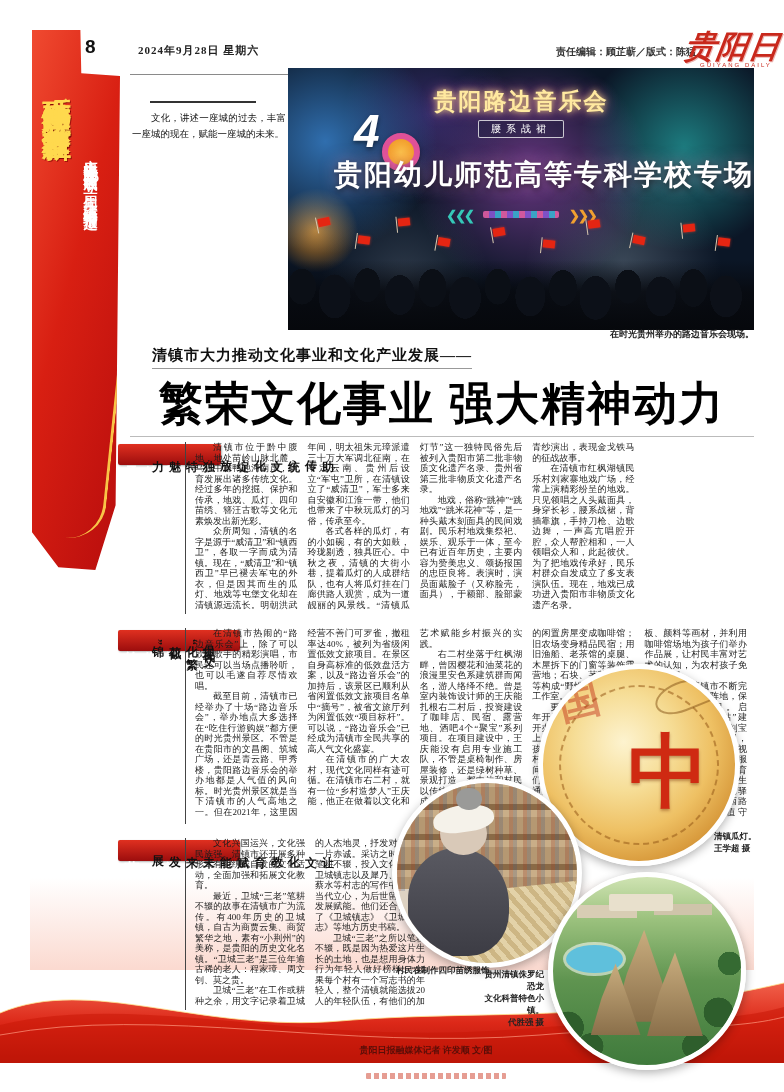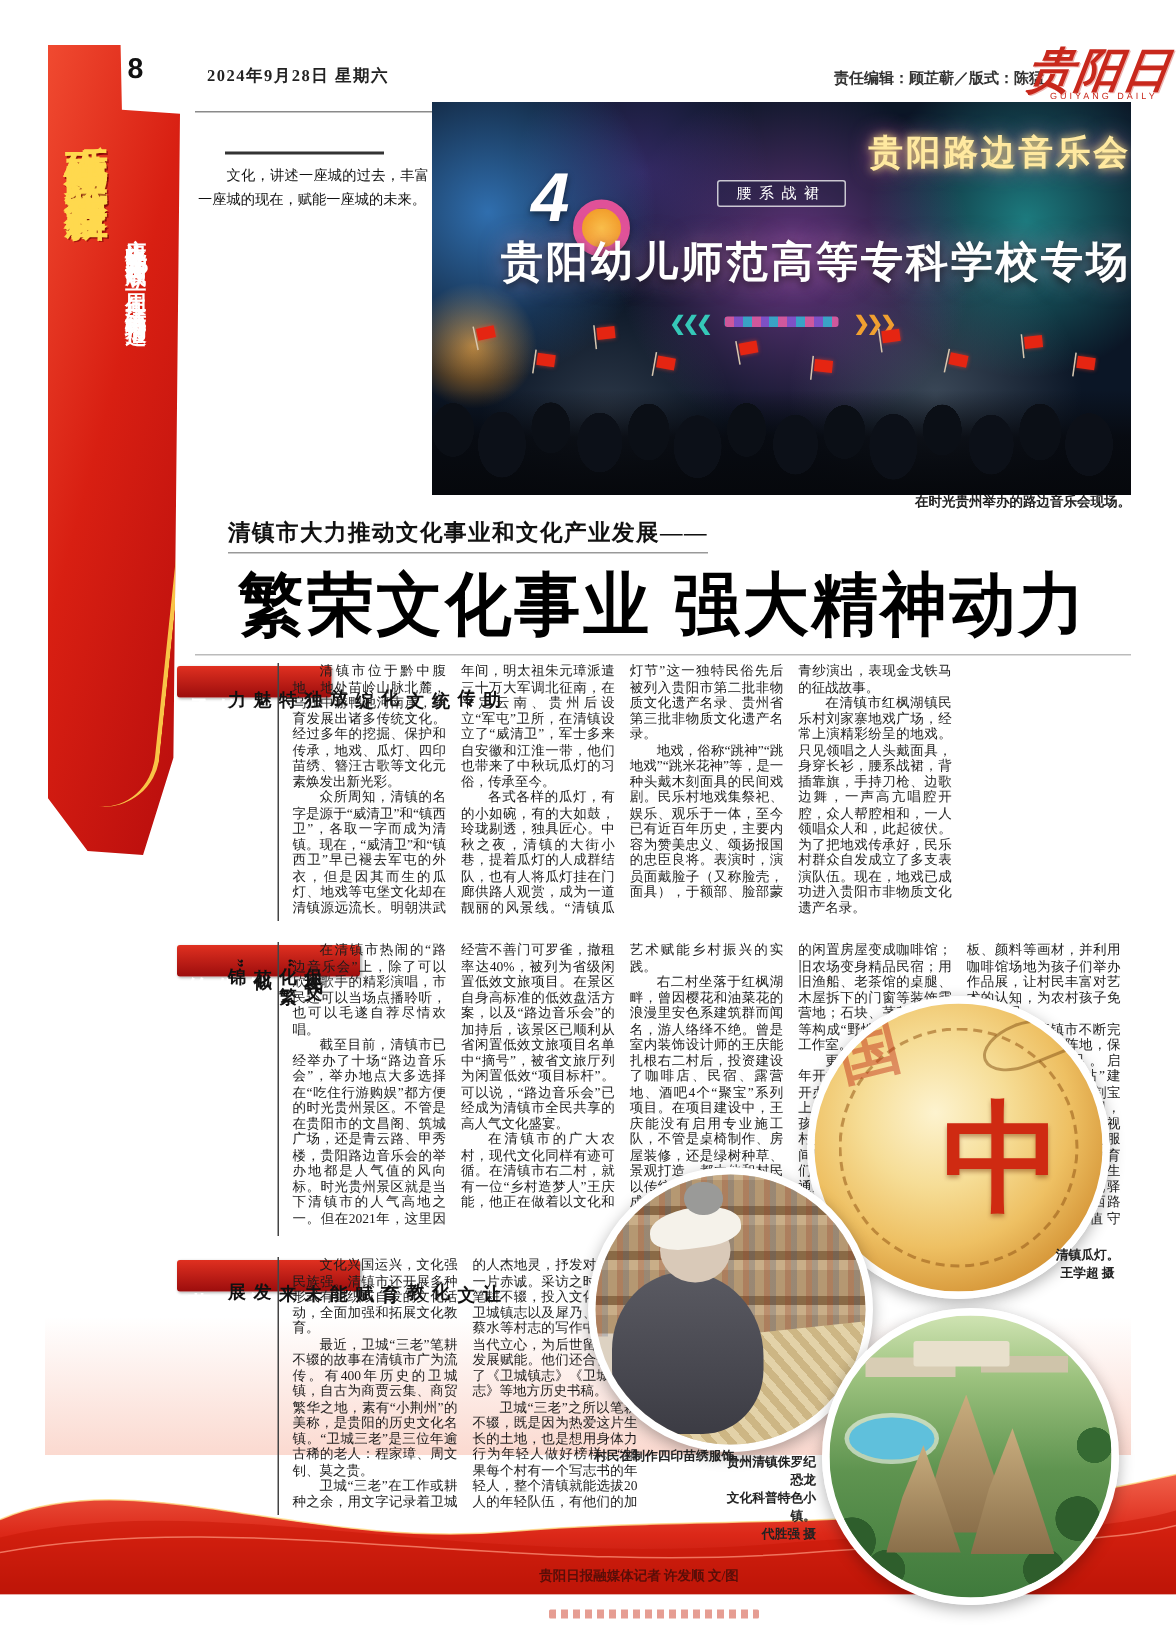--- a/index.html
+++ b/index.html
@@ -46,21 +46,21 @@
       radial-gradient(circle 150px at 85% 30%,rgba(40,190,185,.6),transparent 70%),
       radial-gradient(circle 60px at 6% 62%,rgba(235,150,40,.85),transparent 70%),
       radial-gradient(circle 140px at 72% 75%,rgba(200,220,235,.25),transparent 70%),
       radial-gradient(circle 120px at 25% 80%,rgba(200,215,230,.18),transparent 70%);}
   .badge{position:absolute;left:66px;top:36px;}
   .b4{font-family:"Liberation Sans",sans-serif;font-style:italic;font-weight:900;font-size:46px;color:#fff;
       text-shadow:0 2px 4px rgba(0,0,0,.5);}
   .b0{display:inline-block;width:26px;height:26px;border:6px solid #e05198;border-radius:50%;
       background:radial-gradient(#f9c04a,#ef8f1f);font-size:0;vertical-align:8px;margin-left:2px;
       box-shadow:0 2px 4px rgba(0,0,0,.4);}
-  .p-title{position:absolute;left:0;top:18px;width:100%;text-align:right;
+  .p-title{position:absolute;left:0;top:18px;width:100%;text-align:center;
       font-family:"Liberation Sans",sans-serif;font-weight:900;font-size:23px;letter-spacing:2px;color:#ffe9a0;
       text-shadow:0 0 6px rgba(255,240,120,.9),0 0 14px rgba(255,110,200,.8);}
   .p-sub{position:absolute;left:50%;top:52px;transform:translateX(-50%);
       font-family:"Liberation Sans",sans-serif;font-size:10px;color:#fff;letter-spacing:5px;
       border:1px solid rgba(255,255,255,.75);padding:1px 12px;border-radius:2px;background:rgba(20,30,50,.3);}
   .p-main{position:absolute;left:0;top:88px;width:100%;text-align:right;
       font-family:"Liberation Sans",sans-serif;font-weight:900;font-size:28px;letter-spacing:2px;color:#ffffff;
       text-shadow:0 2px 6px rgba(0,0,0,.65),0 0 16px rgba(255,170,220,.5);}
   .p-chev{position:absolute;left:0;top:140px;width:100%;text-align:center;font-size:13px;font-weight:bold;}
   .p-chev .cl{color:#35c8b8;letter-spacing:-2px;}
@@ -158,21 +158,21 @@
   .r2{left:20%;top:46%;width:50px;height:72px;}
   .r3{left:50%;top:40%;width:56px;height:84px;}
   .park .trees{position:absolute;inset:0;
       background:radial-gradient(circle 16px at 8% 80%,#2e5e2c 98%,transparent),
                  radial-gradient(circle 13px at 20% 90%,#2e5e2c 98%,transparent),
                  radial-gradient(circle 15px at 88% 72%,#2e5e2c 98%,transparent),
                  radial-gradient(circle 12px at 94% 46%,#356a32 98%,transparent),
                  radial-gradient(circle 14px at 76% 90%,#2e5e2c 98%,transparent);}
 
   .cap{position:absolute;font-size:8.5px;font-weight:bold;color:#222;z-index:7;line-height:12px;}
-  .melon-cap{left:694px;top:830px;width:62px;text-align:center;}
+  .melon-cap{left:714px;top:830px;width:62px;text-align:left;}
   .weave-cap{left:396px;top:964px;width:170px;}
   .park-cap{left:480px;top:968px;width:64px;text-align:right;}
 
   
   .prewave{position:absolute;left:30px;top:878px;width:724px;height:92px;z-index:0;
       background:linear-gradient(180deg,rgba(252,228,220,0),rgba(250,208,196,.8));}
   .wave{position:absolute;left:0;top:955px;width:784px;height:108px;z-index:5;}
   .footer-credit{position:absolute;left:336px;top:1044px;width:180px;text-align:center;z-index:7;
       font-size:9px;font-weight:bold;color:#5a0e08;}
   .microtext{position:absolute;left:366px;top:1073px;width:140px;height:6px;opacity:.65;border-radius:1px;

